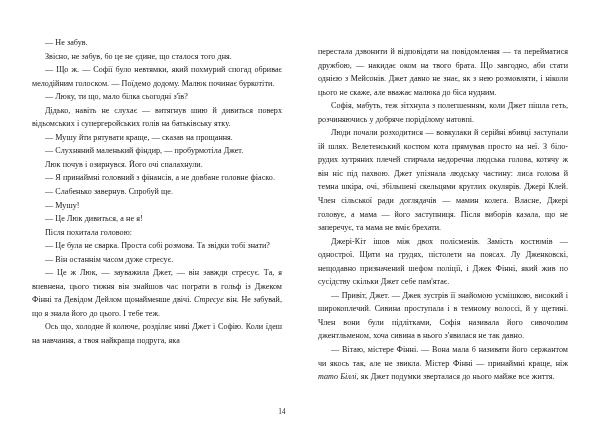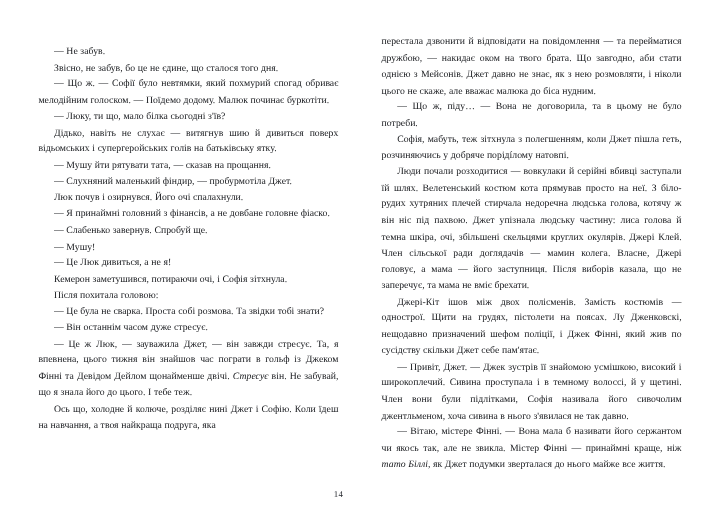--- a/index.html
+++ b/index.html
@@ -22,21 +22,21 @@
     border-radius: 23px;
   }
   .page {
     width: 300px;
     height: 440px;
     position: relative;
     box-sizing: border-box;
     background: #ffffff;
   }
   .page-left  { padding: 36px 18px 0 32px; }
-  .page-right { padding: 28px 32px 0 18px; }
+  .page-right { padding: 45px 32px 0 18px; }
 
   .textblock {
     font-size: 8.1px;
     line-height: 13.55px;
     text-align: justify;
     text-justify: inter-word;
     hyphens: manual;
     -webkit-hyphens: manual;
     letter-spacing: 0.02px;
     word-spacing: 0.15px;
@@ -75,41 +75,39 @@
 
 <div class="spread">
 
   <div class="page page-left">
     <div class="textblock">
       <p class="dialogue">— Не забув.</p>
       <p class="dialogue">Звісно, не забув, бо це не єдине, що сталося того дня.</p>
       <p class="dialogue">— Що ж. — Софії було невтямки, який похмурий спо­гад обриває мелодійним голоском. — Поїдемо додому. Ма­люк починає буркотіти.</p>
       <p class="dialogue">— Люку, ти що, мало білка сьогодні з'їв?</p>
       <p class="dialogue">Дідько, навіть не слухає — витягнув шию й дивиться поверх відьомських і супергеройських голів на батьків­ську ятку.</p>
-      <p class="dialogue">— Мушу йти рятувати тата, — сказав на прощання.</p>
+      <p class="dialogue">— Мушу йти рятувати краще, — сказав на прощання.</p>
       <p class="dialogue">— Слухняний маленький фіндир, — пробурмотіла Джет.</p>
       <p class="dialogue">Люк почув і озирнувся. Його очі спалахнули.</p>
       <p class="dialogue">— Я принаймні головний з фінансів, а не довбане го­ловне фіаско.</p>
       <p class="dialogue">— Слабенько завернув. Спробуй ще.</p>
       <p class="dialogue">— Мушу!</p>
       <p class="dialogue">— Це Люк дивиться, а не я!</p>
-      <p class="dialogue">Кемерон заметушився, потираючи очі, і Софія зітхнула.</p>
       <p class="dialogue">Після похитала головою:</p>
       <p class="dialogue">— Це була не сварка. Проста собі розмова. Та звідки тобі знати?</p>
       <p class="dialogue">— Він останнім часом дуже стресує.</p>
       <p class="dialogue"><span>— Це ж Люк, — зауважила Джет, — він завжди стре­сує. Та, я впевнена, цього тижня він знайшов час пограти в гольф із Джеком Фінні та Девідом Дейлом щонайменше двічі. </span><em>Стресує</em><span> він. Не забувай, що я знала його до цього. І тебе теж.</span></p>
       <p class="dialogue">Ось що, холодне й колюче, розділяє нині Джет і Со­фію. Коли їдеш на навчання, а твоя найкраща подруга, яка</p>
     </div>
     <div class="folio">14</div>
   </div>
 
   <div class="page page-right">
     <div class="textblock">
       <p class="noindent">перестала дзвонити й відповідати на повідомлення — та перейматися дружбою, — накидає оком на твого брата. Що завгодно, аби стати однією з Мейсонів. Джет давно не знає, як з нею розмовляти, і ніколи цього не скаже, але вважає малюка до біса нудним.</p>
-      <p class="dialogue">— Що ж, піду… — Вона не договорила, та в цьому не було потреби.</p>
       <p class="dialogue">Софія, мабуть, теж зітхнула з полегшенням, коли Джет пішла геть, розчиняючись у добряче порідíлому натовпі.</p>
       <p class="dialogue">Люди почали розходитися — вовкулаки й серійні вбив­ці заступали їй шлях. Велетенський костюм кота прямував просто на неї. З біло-рудих хутряних плечей стирчала не­доречна людська голова, котячу ж він ніс під пахвою. Джет упізнала людську частину: лиса голова й темна шкіра, очі, збільшені скельцями круглих окулярів. Джері Клей. Член сільської ради доглядачів — мамин колега. Власне, Джері головує, а мама — його заступниця. Після виборів казала, що не заперечує, та мама не вміє брехати.</p>
       <p class="dialogue">Джері-Кіт ішов між двох полісменів. Замість костю­мів — однострої. Щити на грудях, пістолети на поясах. Лу Дженковскі, нещодавно призначений шефом поліції, і Джек Фінні, який жив по сусідству скільки Джет себе пам'ятає.</p>
       <p class="dialogue">— Привіт, Джет. — Джек зустрів її знайомою усмішкою, високий і широкоплечий. Сивина проступала і в темно­му волоссі, й у щетині. Член вони були підлітками, Со­фія називала його сивочолим джентльменом, хоча сивина в нього з'явилася не так давно.</p>
       <p class="dialogue"><span>— Вітаю, містере Фінні. — Вона мала б називати його сержантом чи якось так, але не звикла. Містер Фінні — принаймні краще, ніж </span><em>тато Біллі</em><span>, як Джет подумки звер­талася до нього майже все життя.</span></p>
     </div>
   </div>
 
 </div>
 

